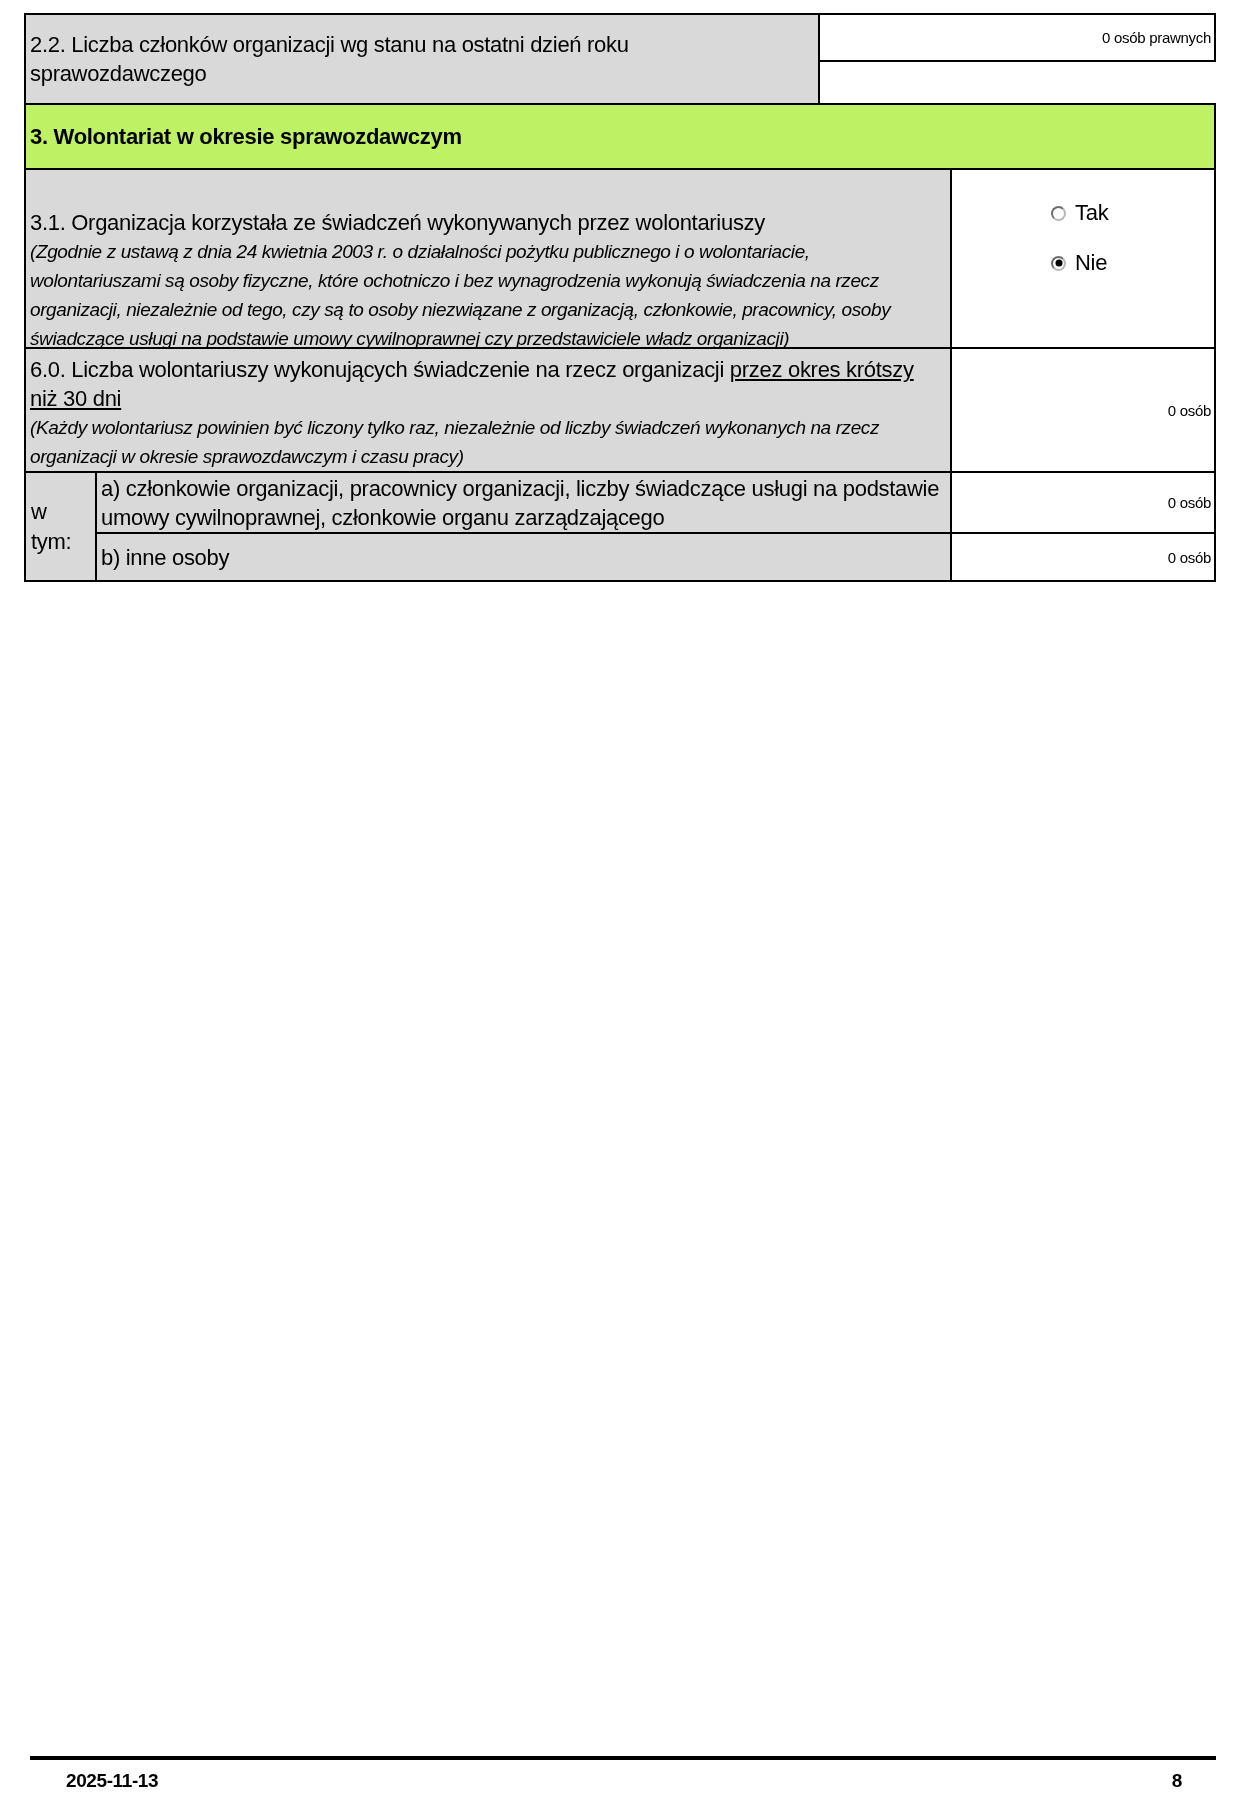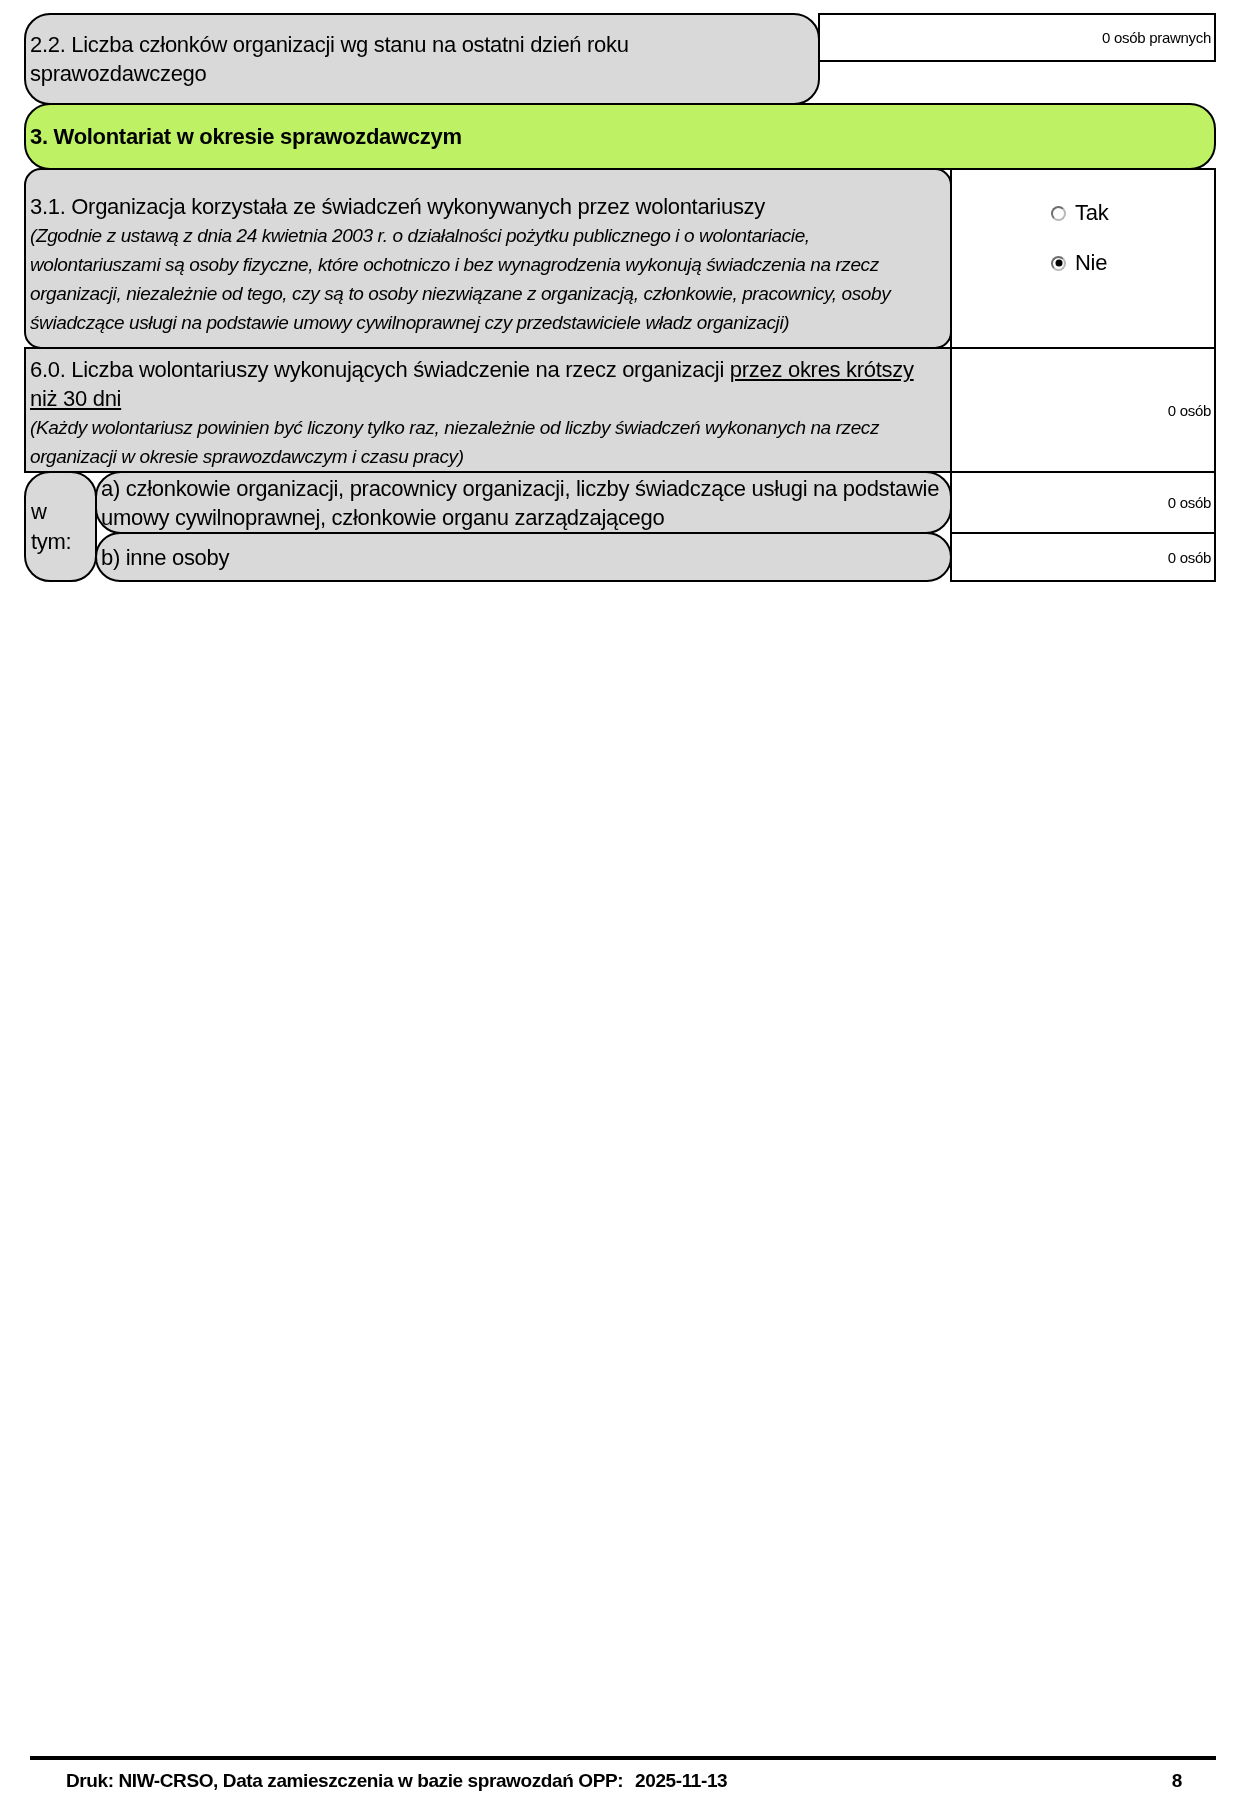--- a/index.html
+++ b/index.html
@@ -15,35 +15,35 @@
   .cell {
     position: absolute;
     border: 2px solid #000;
     overflow: hidden;
   }
   .gray  { background: #d9d9d9; }
   .band  { background: #bef264; }
   .white { background: #ffffff; }
 
   .label-cell { padding: 4px 8px 4px 4px; font-size: 22px; line-height: 29px; }
-  .v-center   { display: flex; align-items: center; border-radius: 26px; }
+  .v-center   { display: flex; align-items: center; }
   .value-cell {
     display: flex; align-items: center; justify-content: flex-end;
     padding-right: 3px; font-size: 15px;
   }
   .title   { font-size: 22px; line-height: 29px; }
   .note    { font-style: italic; font-size: 19px; line-height: 29px; letter-spacing: -0.4px; }
   .ul      { text-decoration: underline; }
 
   
   #r22-label  { left: 24px;  top: 13px;  width: 796px;  height: 92px; }
   #r22-value  { left: 818px; top: 13px;  width: 398px;  height: 49px; }
   #section3   { left: 24px;  top: 103px; width: 1192px; height: 67px;
                 font-size: 22px; font-weight: bold; padding-left: 4px; }
-  #r31-label  { left: 24px;  top: 168px; width: 928px;  height: 181px; padding-top: 22px; border-radius: 17px; }
+  #r31-label  { left: 24px;  top: 168px; width: 928px;  height: 181px; padding-top: 38px; }
   #r31-value  { left: 950px; top: 168px; width: 266px;  height: 181px; }
   #r32-label  { left: 24px;  top: 347px; width: 928px;  height: 126px; padding-top: 6px; }
   #r32-value  { left: 950px; top: 347px; width: 266px;  height: 126px; }
   #wtym       { left: 24px;  top: 471px; width: 73px;   height: 111px;
                 padding: 0 22px 0 5px; font-size: 22px; line-height: 30px; }
   #ra-label   { left: 95px;  top: 471px; width: 857px;  height: 63px; }
   #ra-value   { left: 950px; top: 471px; width: 266px;  height: 63px; }
   #rb-label   { left: 95px;  top: 532px; width: 857px;  height: 50px; }
   #rb-value   { left: 950px; top: 532px; width: 266px;  height: 50px; }
 
@@ -134,16 +134,15 @@
 
 <div id="rb-label" class="cell gray label-cell v-center">
   <span>b) inne osoby</span>
 </div>
 <div id="rb-value" class="cell white value-cell">
   <span>0 osób</span>
 </div>
 
 <div id="footer-line"></div>
 <div id="footer-left">
-  <span>Druk: NIW-CRSO, Data zamieszczenia w bazie sprawozdań OPP:</span>
   <span>2025-11-13</span>
 </div>
 <div id="footer-page">8</div>
 
 </body></html>

